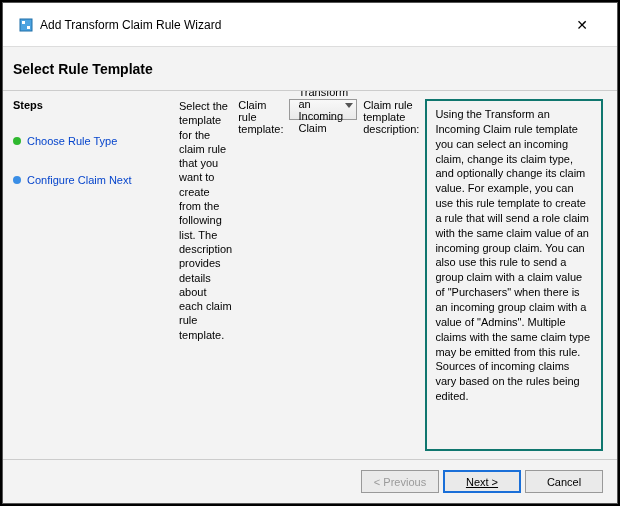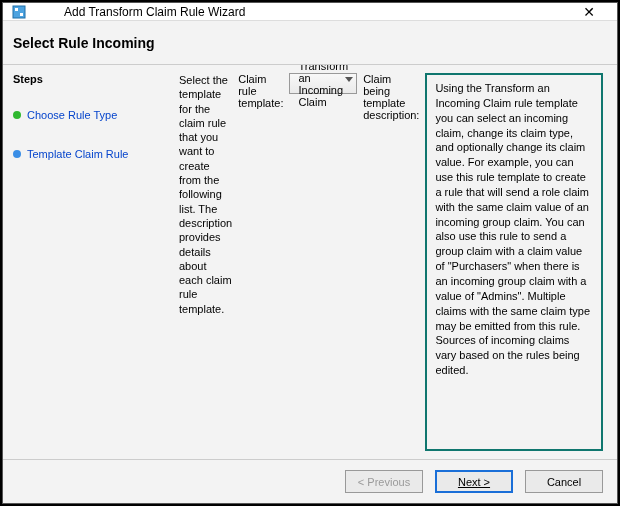--- a/index.html
+++ b/index.html
@@ -14,27 +14,26 @@
     .window {
       width: 616px;
       height: 502px;
       margin: 2px;
       background: #fff;
       border: 1px solid #555;
       display: flex;
       flex-direction: column;
     }
     .titlebar {
-      height: 18px;
+      height: 44px;
       display: flex;
       align-items: center;
-      padding: 0 8px;
+      padding: 0 15px;
       border-bottom: 1px solid #ddd;
       background: #fff;
-      gap: 31px;
     }
     .titlebar-icon {
       width: 16px; height: 16px;
       margin-right: 6px;
       display: inline-block;
     }
     .title-text { font-size: 12px; color: #000; flex: 1; }
     .close-x {
       width: 40px; height: 100%;
       display: flex; align-items: center; justify-content: center;
@@ -115,21 +114,21 @@
       color: #000;
     }
     .footer {
       height: 44px;
       border-top: 1px solid #ccc;
       background: #f3f3f3;
       display: flex;
       align-items: center;
       justify-content: flex-end;
       padding-right: 14px;
-      gap: 12px;
+      gap: 4px;
     }
     .btn {
       min-width: 78px;
       height: 23px;
       border: 1px solid #999;
       background: #eaeaea;
       font-size: 11px;
       display: inline-flex;
       align-items: center;
       justify-content: center;
@@ -148,48 +147,48 @@
         <rect x="2" y="2" width="12" height="12" fill="#4da3e0" stroke="#1f6fa8"></rect>
         <rect x="4" y="4" width="3" height="3" fill="#fff"></rect>
         <rect x="9" y="9" width="3" height="3" fill="#fff"></rect>
       </svg>
     </span>
     <span class="title-text">Add Transform Claim Rule Wizard</span>
     <div class="close-x">✕</div>
   </div>
 
   <div class="header-band">
-    <h1>Select Rule Incoming</h1>
+    <h1>Select Rule Template</h1>
   </div>
 
   <div class="body">
     <div class="sidebar">
       <div class="steps-heading">Steps</div>
       <div class="step-item">
         <span class="step-bullet bullet-green"></span>
         <span>Choose Rule Type</span>
       </div>
       <div class="step-item">
         <span class="step-bullet bullet-blue"></span>
-        <span>Template Claim Rule</span>
+        <span>Configure Claim Next</span>
       </div>
     </div>
 
     <div class="main">
       <div class="instruction">Select the template for the claim rule that you want to create from the following list. The description provides details about each claim rule template.</div>
 
       <div class="field-label">Claim rule template:</div>
       <div class="combo">
         <div class="combo-inner">
           <span>Transform an Incoming Claim</span>
         </div>
         <span class="combo-arrow"></span>
       </div>
 
-      <div class="field-label">Claim being template description:</div>
+      <div class="field-label">Claim rule template description:</div>
       <div class="desc-box">Using the Transform an Incoming Claim rule template you can select an incoming claim, change its claim type, and optionally change its claim value.  For example, you can use this rule template to create a rule that will send a role claim with the same claim value of an incoming group claim.  You can also use this rule to send a group claim with a claim value of "Purchasers" when there is an incoming group claim with a value of "Admins".  Multiple claims with the same claim type may be emitted from this rule.  Sources of incoming claims vary based on the rules being edited.</div>
     </div>
   </div>
 
   <div class="footer">
     <div class="btn disabled">&lt; Previous</div>
     <div class="btn primary">Next &gt;</div>
     <div class="btn">Cancel</div>
   </div>
 </div>

